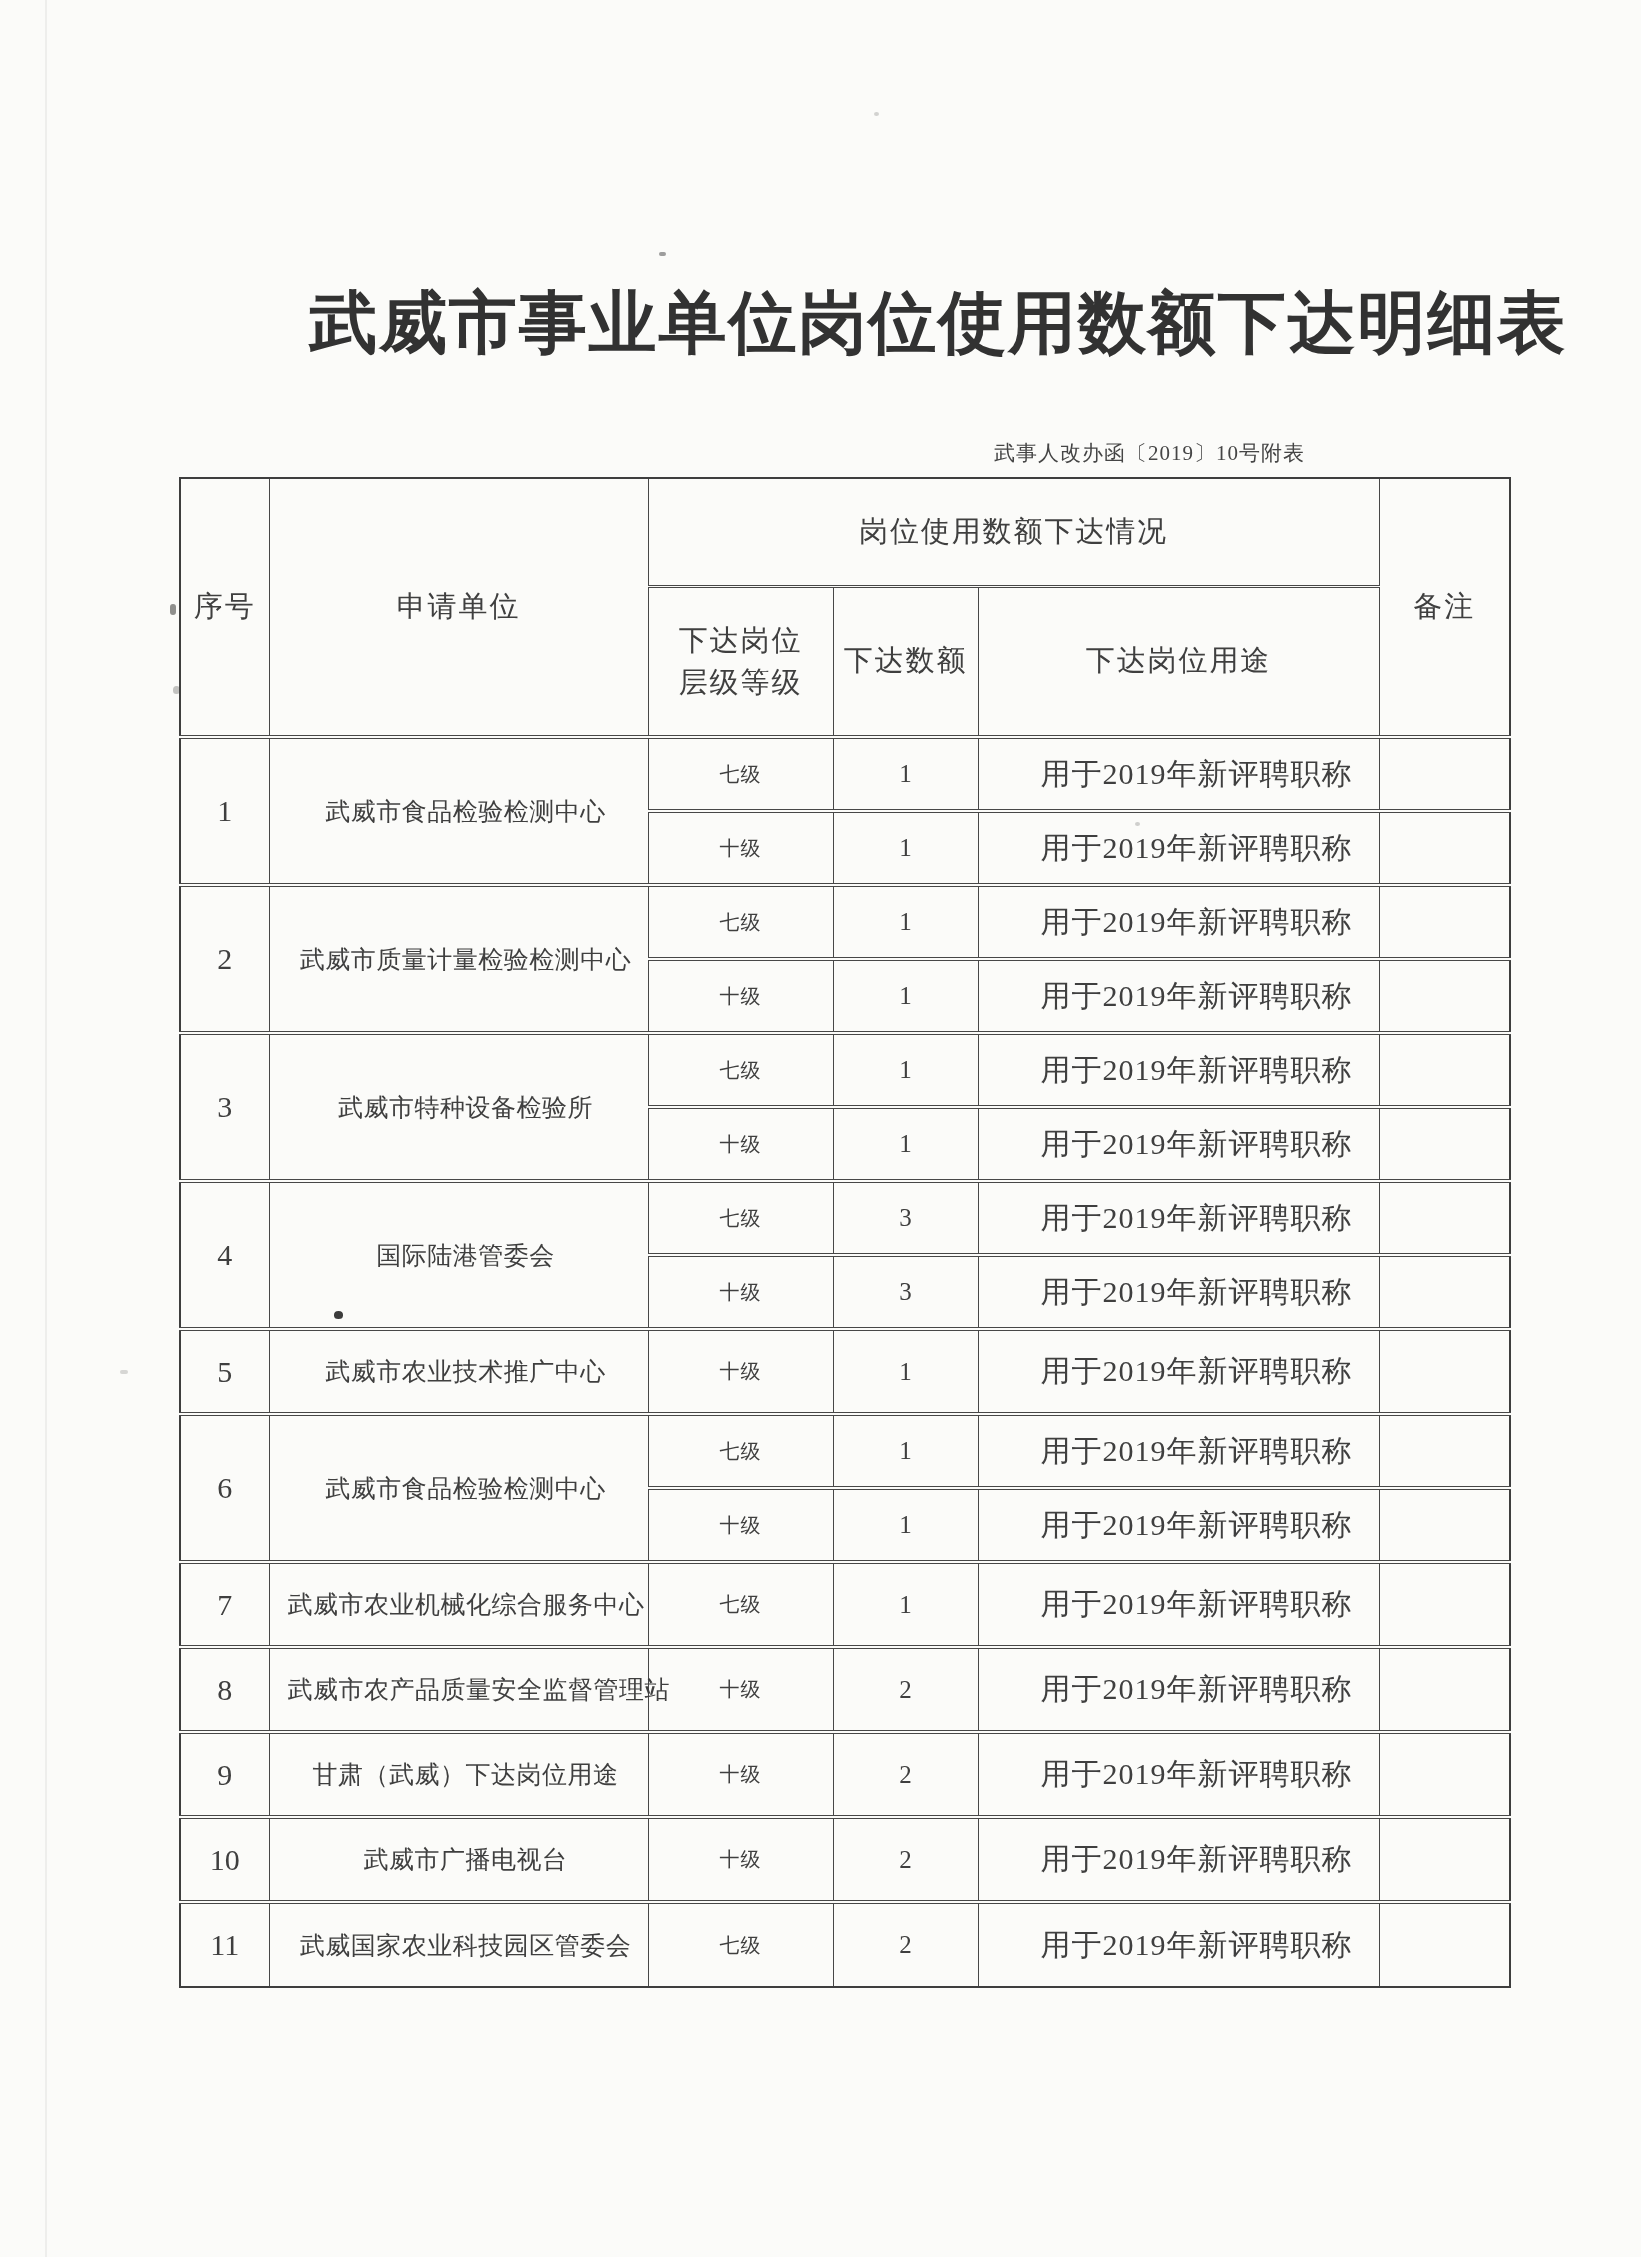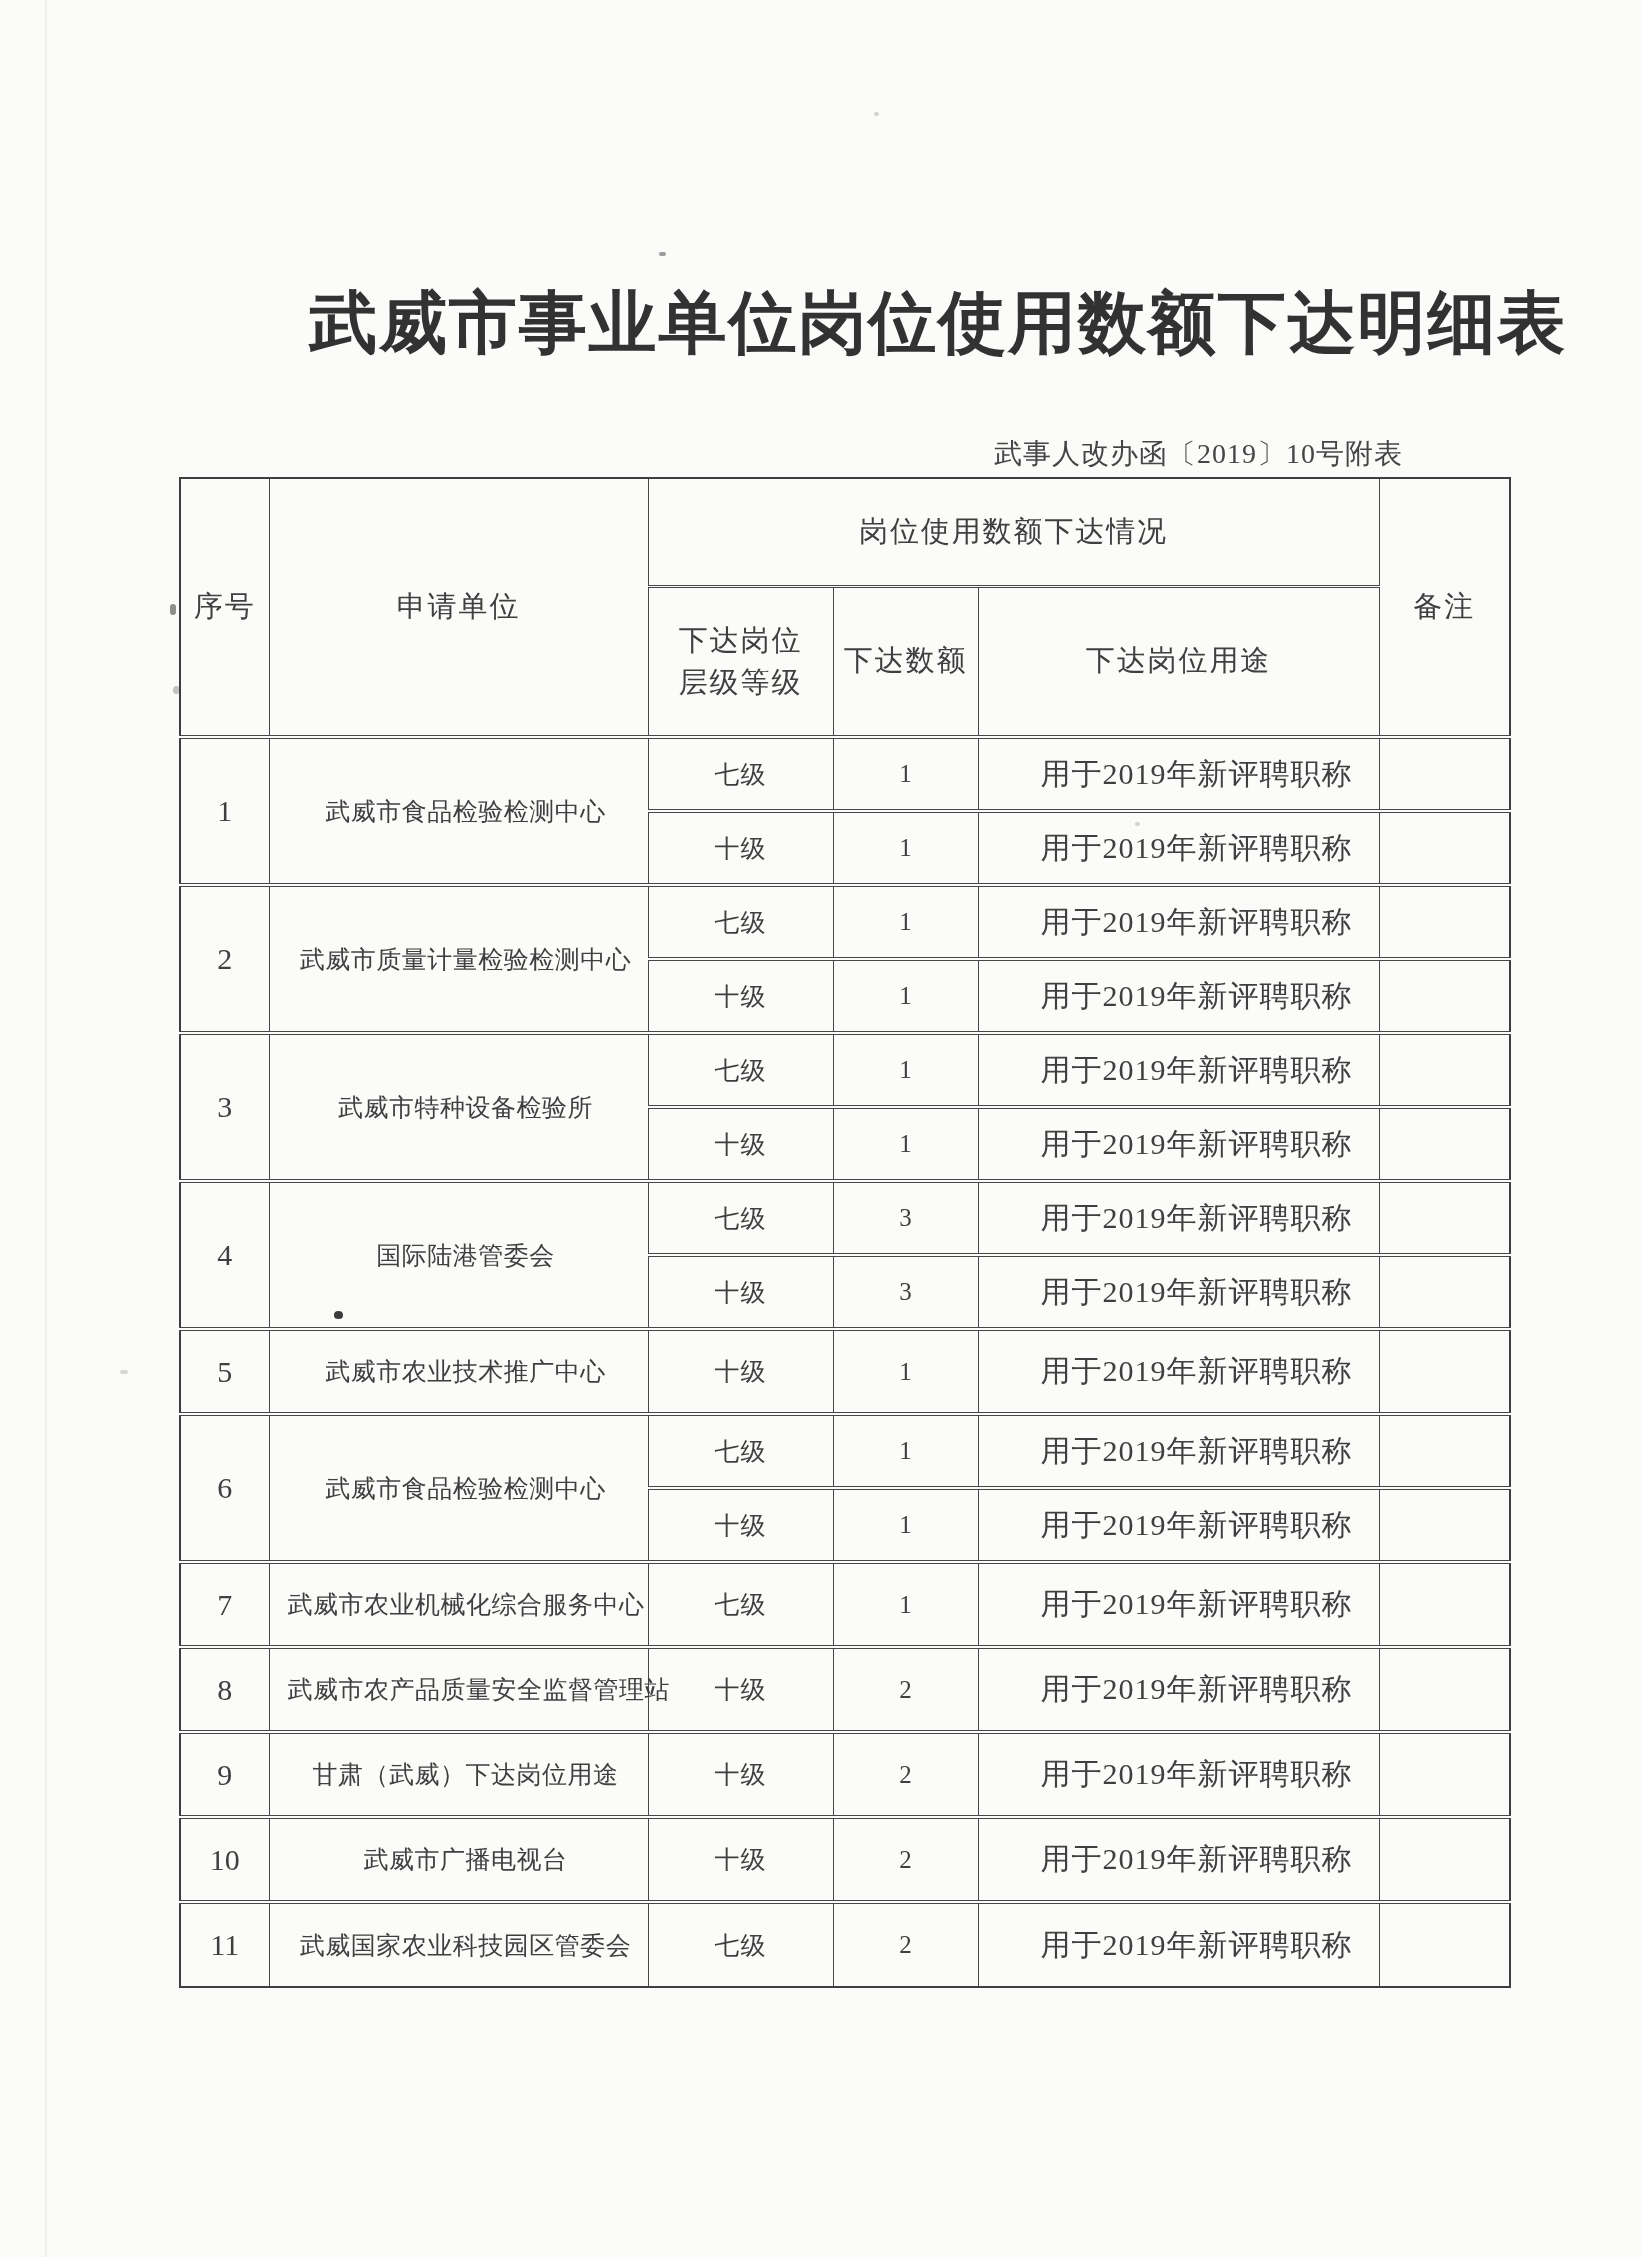--- a/index.html
+++ b/index.html
@@ -29,22 +29,22 @@
   .sp6{left:1135px;top:822px;width:4.8px;height:3.9px;background:#cfcfcd;}
   .sp7{left:120px;top:1370px;width:7.7px;height:3.9px;background:#d6d6d4;border-radius:1.9px;}
 
   .doc-title{
     position:absolute;left:309px;top:288px;width:1081px;
     font-size:68px;line-height:70px;font-weight:bold;
     letter-spacing:1.9px;color:#323232;white-space:nowrap;
   }
   .doc-ref{
     position:absolute;left:994px;top:434px;width:377px;
-    font-size:28px;line-height:39px;color:#454545;
-    text-align:right;white-space:nowrap;letter-spacing:1px;
+    font-size:21px;line-height:39px;color:#454545;
+    text-align:left;white-space:nowrap;letter-spacing:1px;
   }
 
   table.doc-table{
     position:absolute;left:179px;top:477px;
     width:1330px;
     border-collapse:collapse;table-layout:fixed;
     border:2.9px solid #3e3e3e;
     color:#3f3f3f;
   }
   .doc-table th,.doc-table td{
@@ -60,21 +60,21 @@
   thead th.h-quota-group{border-bottom:3.9px double #474747;margin-top:36px;}
   thead{border-bottom:4.8px double #474747;}
   th .wrap-4{display:inline-block;width:127px;line-height:42px;}
 
   tbody tr{height:74px;}
   tbody tr.rows-1{height:85px;}
   tbody tr:not(:first-child){border-top:4.8px double #474747;}
 
   td.c-no{font-size:30px;}
   td.c-unit{font-size:25px;white-space:nowrap;letter-spacing:0.5px;padding-left:18px;}
-  td.c-level{font-size:25px;letter-spacing:1px;}
+  td.c-level{font-size:20px;letter-spacing:1px;}
   td.c-amount{font-size:25px;}
   td.c-purpose{font-size:30px;white-space:nowrap;letter-spacing:1px;padding-left:40px;}
   td.c-remark{font-size:25px;}
 </style>
 </head>
 <body>
 
 <div class="page">
 
   <div class="scan-line"></div>

